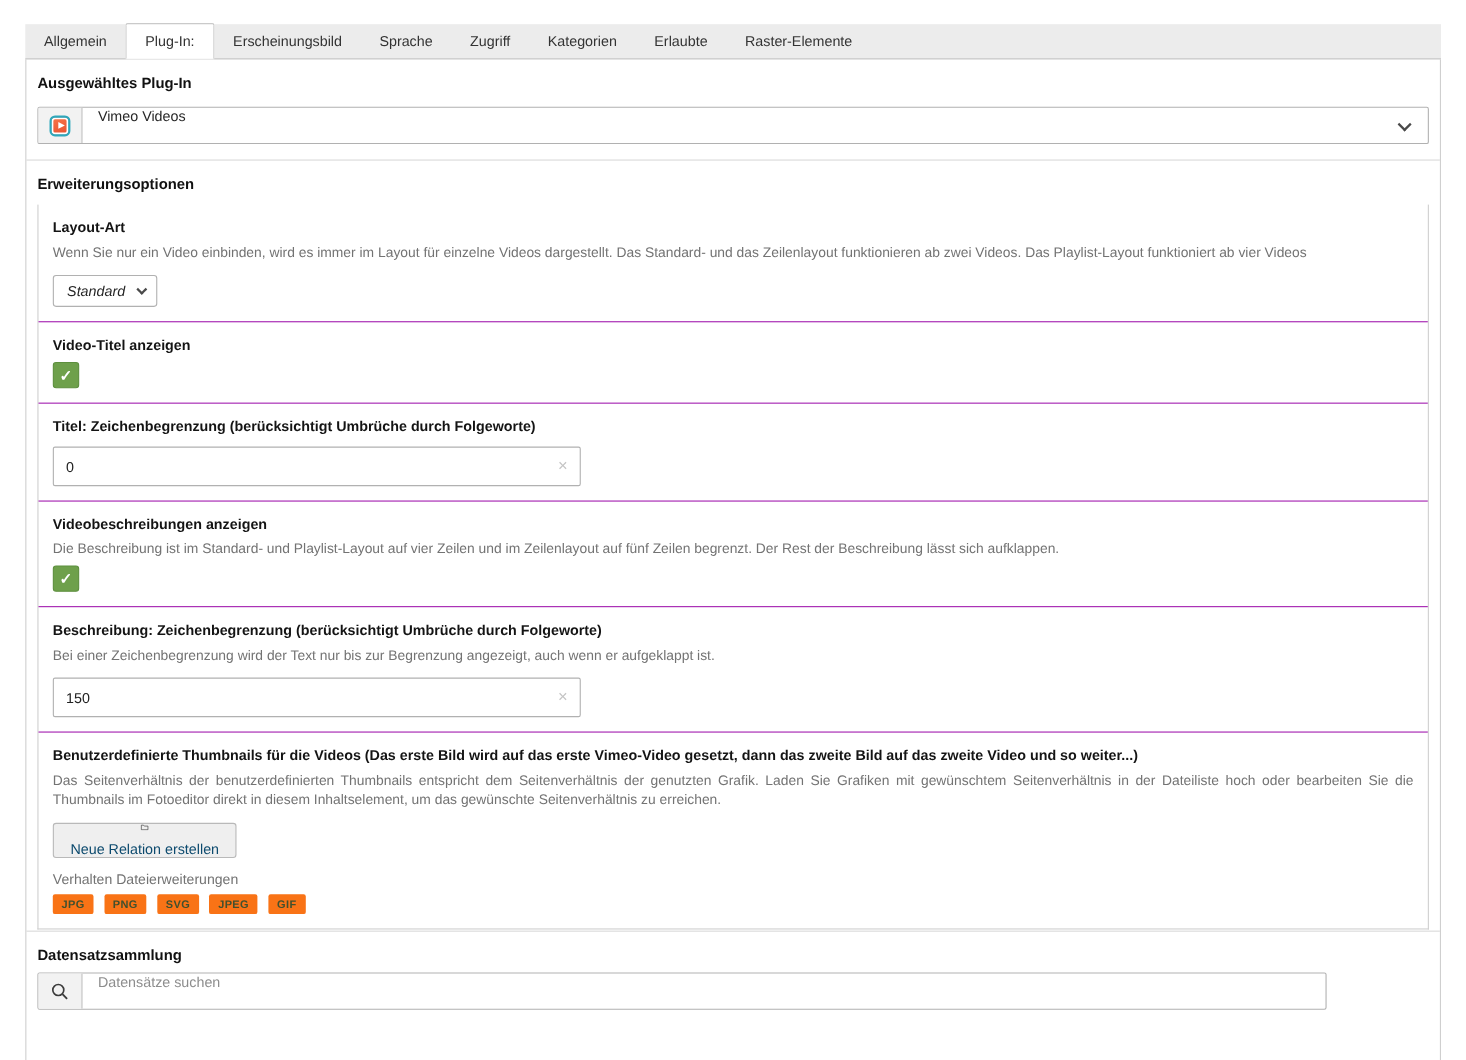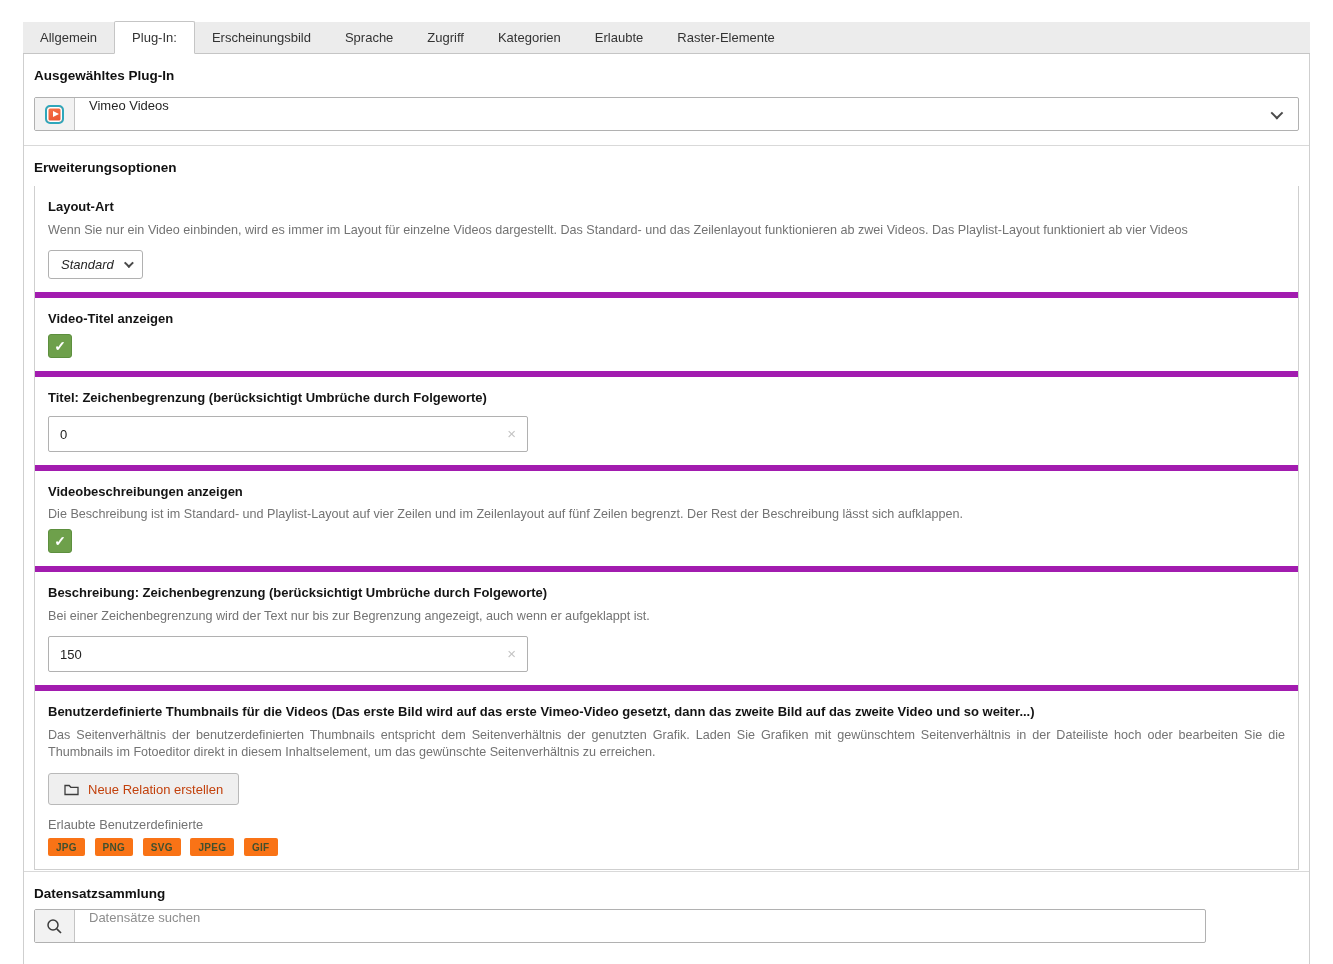--- a/index.html
+++ b/index.html
@@ -29,39 +29,39 @@
   .ig-main .chev { position: absolute; right: 18px; top: 12px; }
 
   
   .vimeo-icon { width: 19px; height: 19px; border: 2px solid #2fa7bb; border-radius: 5px; background: linear-gradient(160deg,#f8764a,#e8502e); display: flex; align-items: center; justify-content: center; box-shadow: inset 0 0 0 1.5px #fff; }
   .vimeo-icon .tri { width: 0; height: 0; border-left: 6px solid #fff; border-top: 3.5px solid transparent; border-bottom: 3.5px solid transparent; margin-left: 2px; }
 
   
   .inner-tabs { margin-top: 10px; }
   .inner-tabbar { display: flex; align-items: flex-end; background: #ececec; border-bottom: 1px solid #c5c5c5; height: 31px; }
   .inner-panel { border: 1px solid #cfcfcf; border-top: none; }
-  .option-section { padding: 13px 13px; border-bottom: 6px solid #a21caf; }
+  .option-section { padding: 13px 13px; border-bottom: 1px solid #a21caf; }
   .option-section.last { border-bottom: none; }
   .o-label { font-weight: bold; font-size: 13px; color: #141414; line-height: 15px; }
   .o-desc { color: #737373; font-size: 12.6px; line-height: 17px; margin-top: 8px; text-align: justify; }
 
   
   .mini-select { display: inline-flex; align-items: center; height: 29px; border: 1px solid #b1b1b1; border-radius: 3px; padding: 0 11px 0 12px; margin-top: 11px; cursor: pointer; background: #fff; font-style: italic; }
   .mini-select .chev { width: 7px; height: 7px; margin-left: 10px; transform: rotate(45deg) translateY(-2px); }
 
   
   .checkbox { width: 24px; height: 24px; background: #6ea04b; border: 1px solid #5d8f3e; border-radius: 3px; color: #fff; display: flex; align-items: center; justify-content: center; font-size: 14px; font-weight: bold; margin-top: 8px; cursor: pointer; }
 
   
   .ti-wrap { position: relative; width: 480px; margin-top: 11px; }
   .ti-wrap input { width: 100%; height: 36px; border: 1px solid #b1b1b1; border-radius: 2px; padding: 0 32px 0 11px; font: inherit; color: #222; }
   .clear-x { position: absolute; right: 12px; top: 9px; color: #c4c4c4; font-size: 15px; line-height: 18px; cursor: pointer; }
 
   
-  .btn { display: inline-flex; align-items: center; gap: 9px; height: 32px; padding: 0 15px; background: #efefef; border: 1px solid #b9b9b9; border-radius: 3px; font: inherit; color: #c2410c; margin-top: 12px; cursor: pointer; }
+  .btn { display: inline-flex; align-items: center; gap: 9px; height: 32px; padding: 0 15px; background: #efefef; border: 1px solid #b9b9b9; border-radius: 3px; font: inherit; color: #0c4a6e; margin-top: 12px; cursor: pointer; flex-direction: column; }
 
   .muted-label { color: #737373; margin-top: 12px; font-size: 12.8px; }
   .badges { margin-top: 6px; }
   .badge { display: inline-block; background: #f97316; color: #41502e; font-weight: bold; font-size: 10px; padding: 4px 8px 3px; border-radius: 2px; margin-right: 6px; letter-spacing: .3px; }
 
   
   .search-group { width: 1172px; margin-top: 7px; }
   svg { display: block; }
 </style>
 </head>
@@ -147,21 +147,21 @@
 
           <div class="option-section last">
             <div class="o-label">Benutzerdefinierte Thumbnails für die Videos (Das erste Bild wird auf das erste Vimeo-Video gesetzt, dann das zweite Bild auf das zweite Video und so weiter...)</div>
             <div class="o-desc">Das Seitenverhältnis der benutzerdefinierten Thumbnails entspricht dem Seitenverhältnis der genutzten Grafik. Laden Sie Grafiken mit gewünschtem Seitenverhältnis in der Dateiliste hoch oder bearbeiten Sie die Thumbnails im Fotoeditor direkt in diesem Inhaltselement, um das gewünschte Seitenverhältnis zu erreichen.</div>
             <button class="btn">
               <svg width="15" height="13" viewBox="0 0 15 13">
                 <path d="M1 2.5 h4.2 l1.6 1.8 h7.2 v7.2 h-13 z" fill="none" stroke="#3c3c3c" stroke-width="1.3"></path>
               </svg>
               <span>Neue Relation erstellen</span>
             </button>
-            <div class="muted-label">Erlaubte Benutzerdefinierte</div>
+            <div class="muted-label">Verhalten Dateierweiterungen</div>
             <div class="badges">
               <span class="badge">JPG</span>
               <span class="badge">PNG</span>
               <span class="badge">SVG</span>
               <span class="badge">JPEG</span>
               <span class="badge">GIF</span>
             </div>
           </div>
 
         </div>

